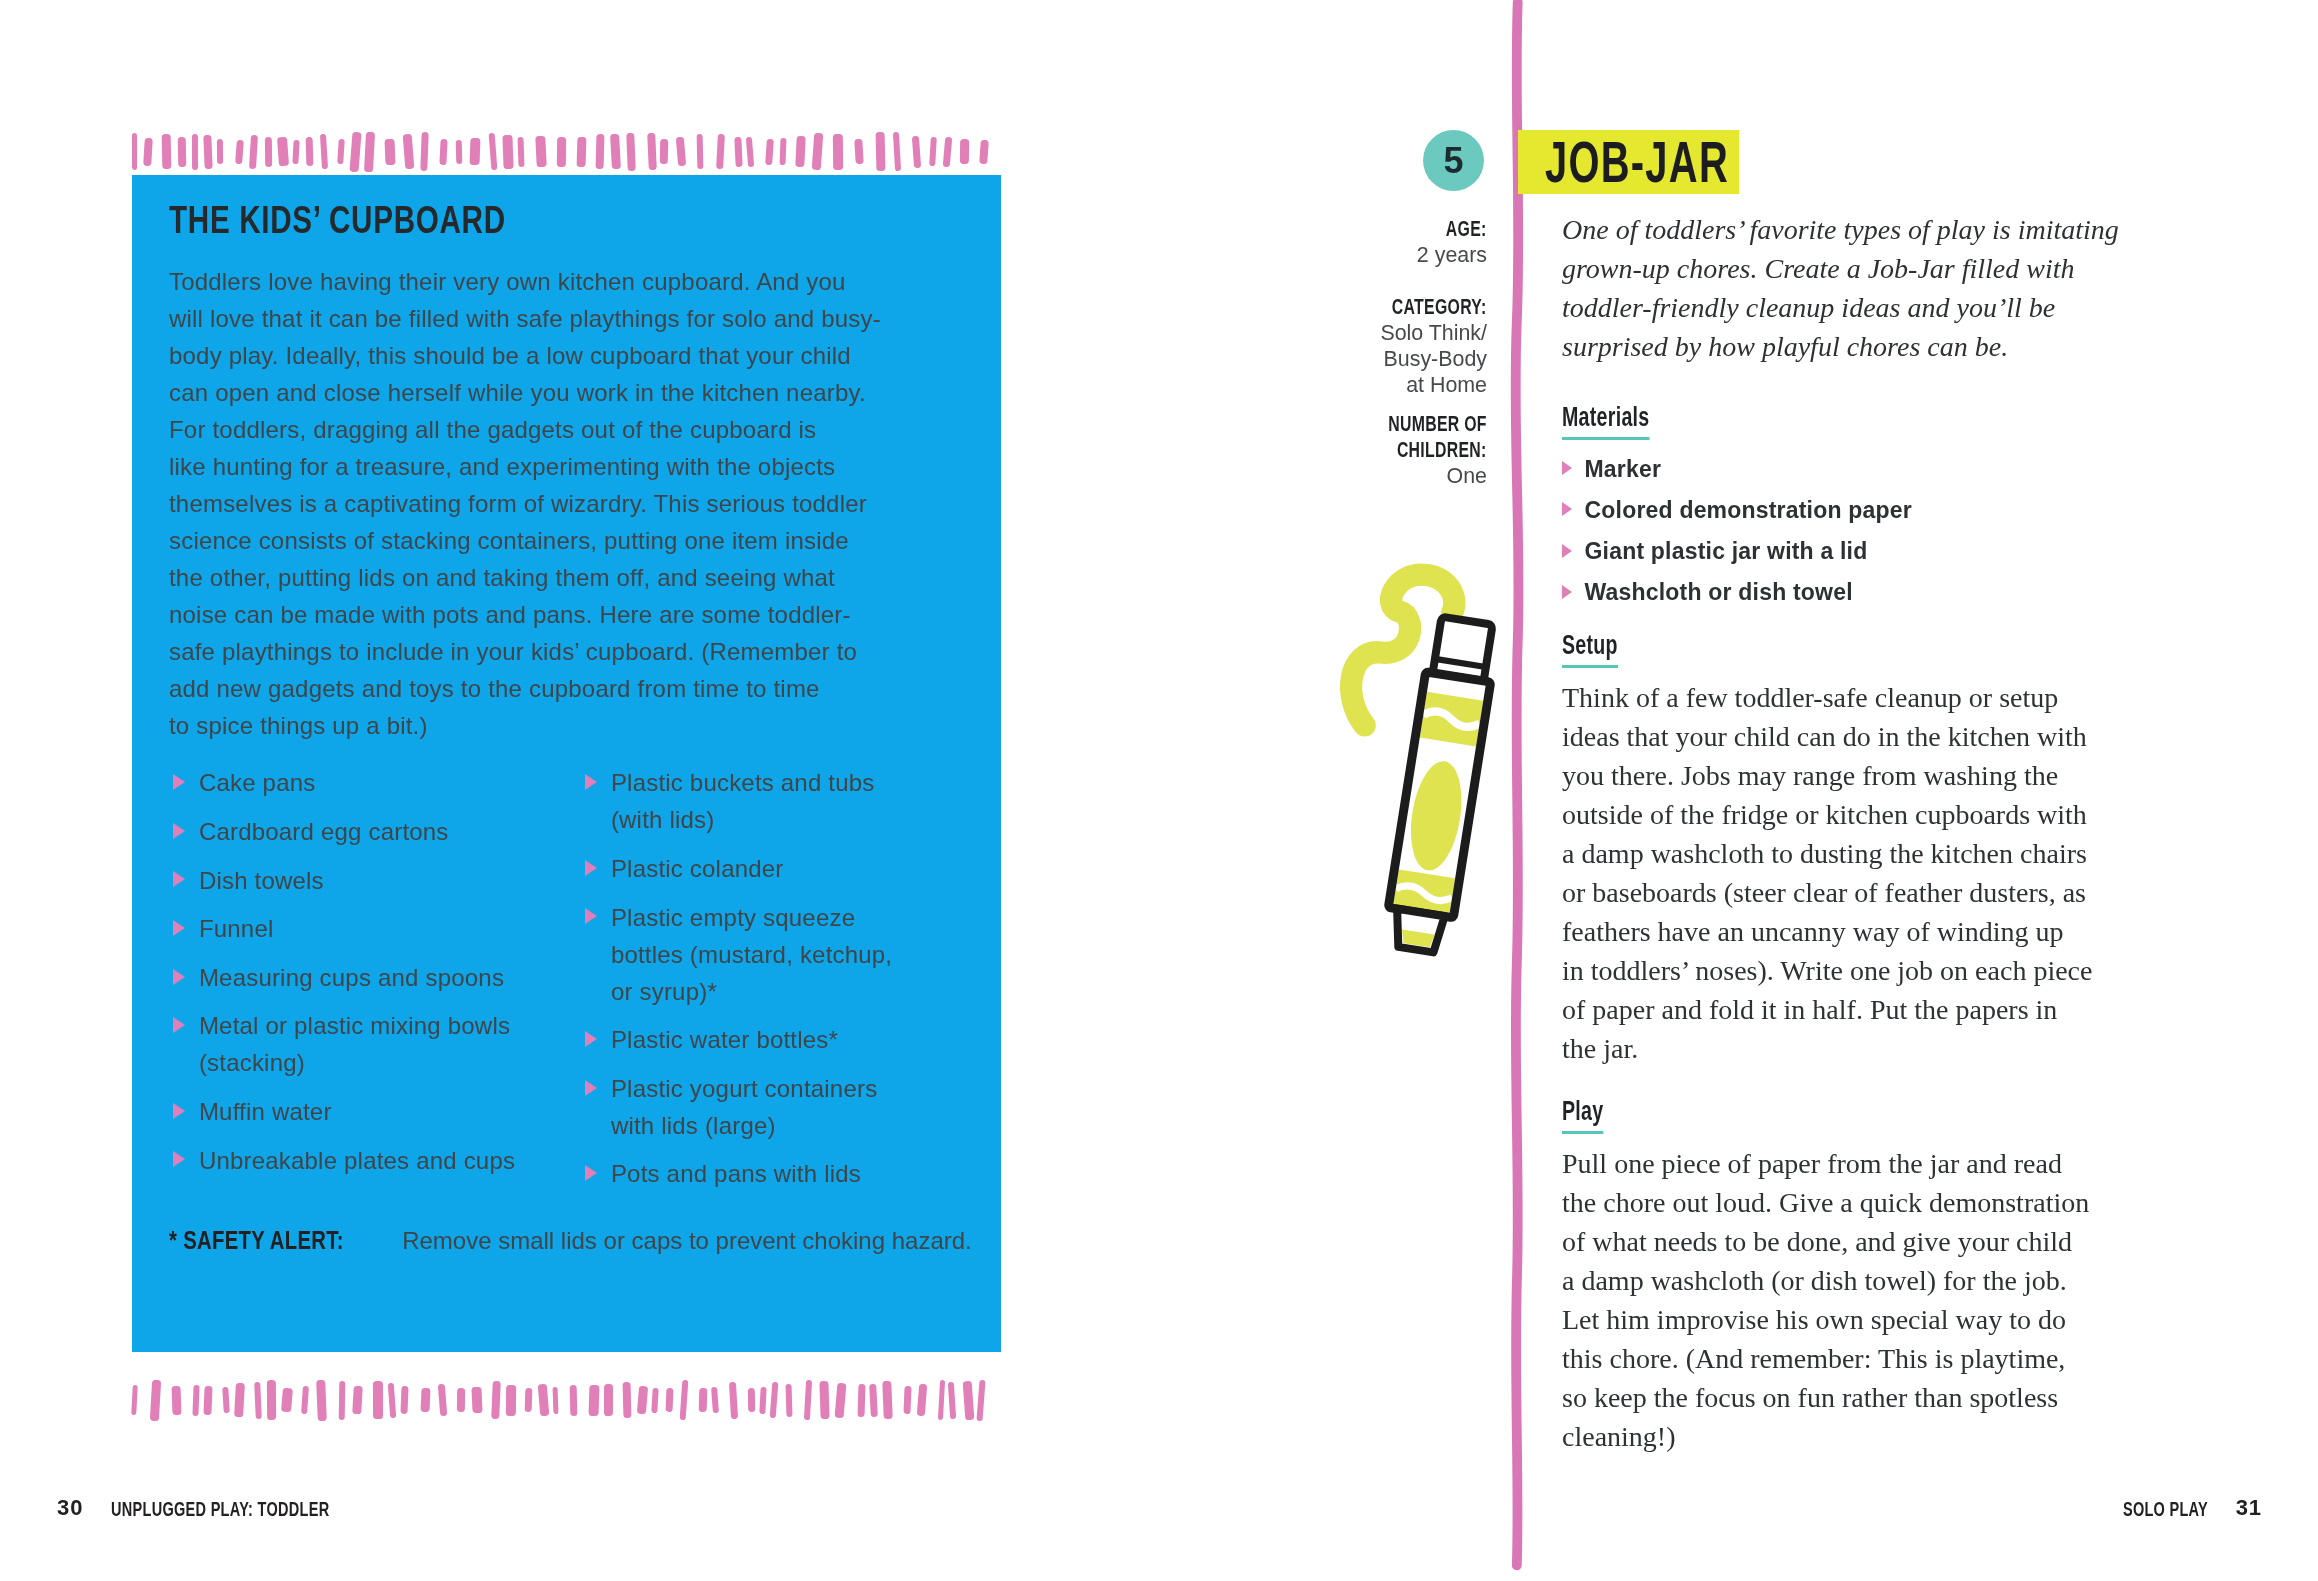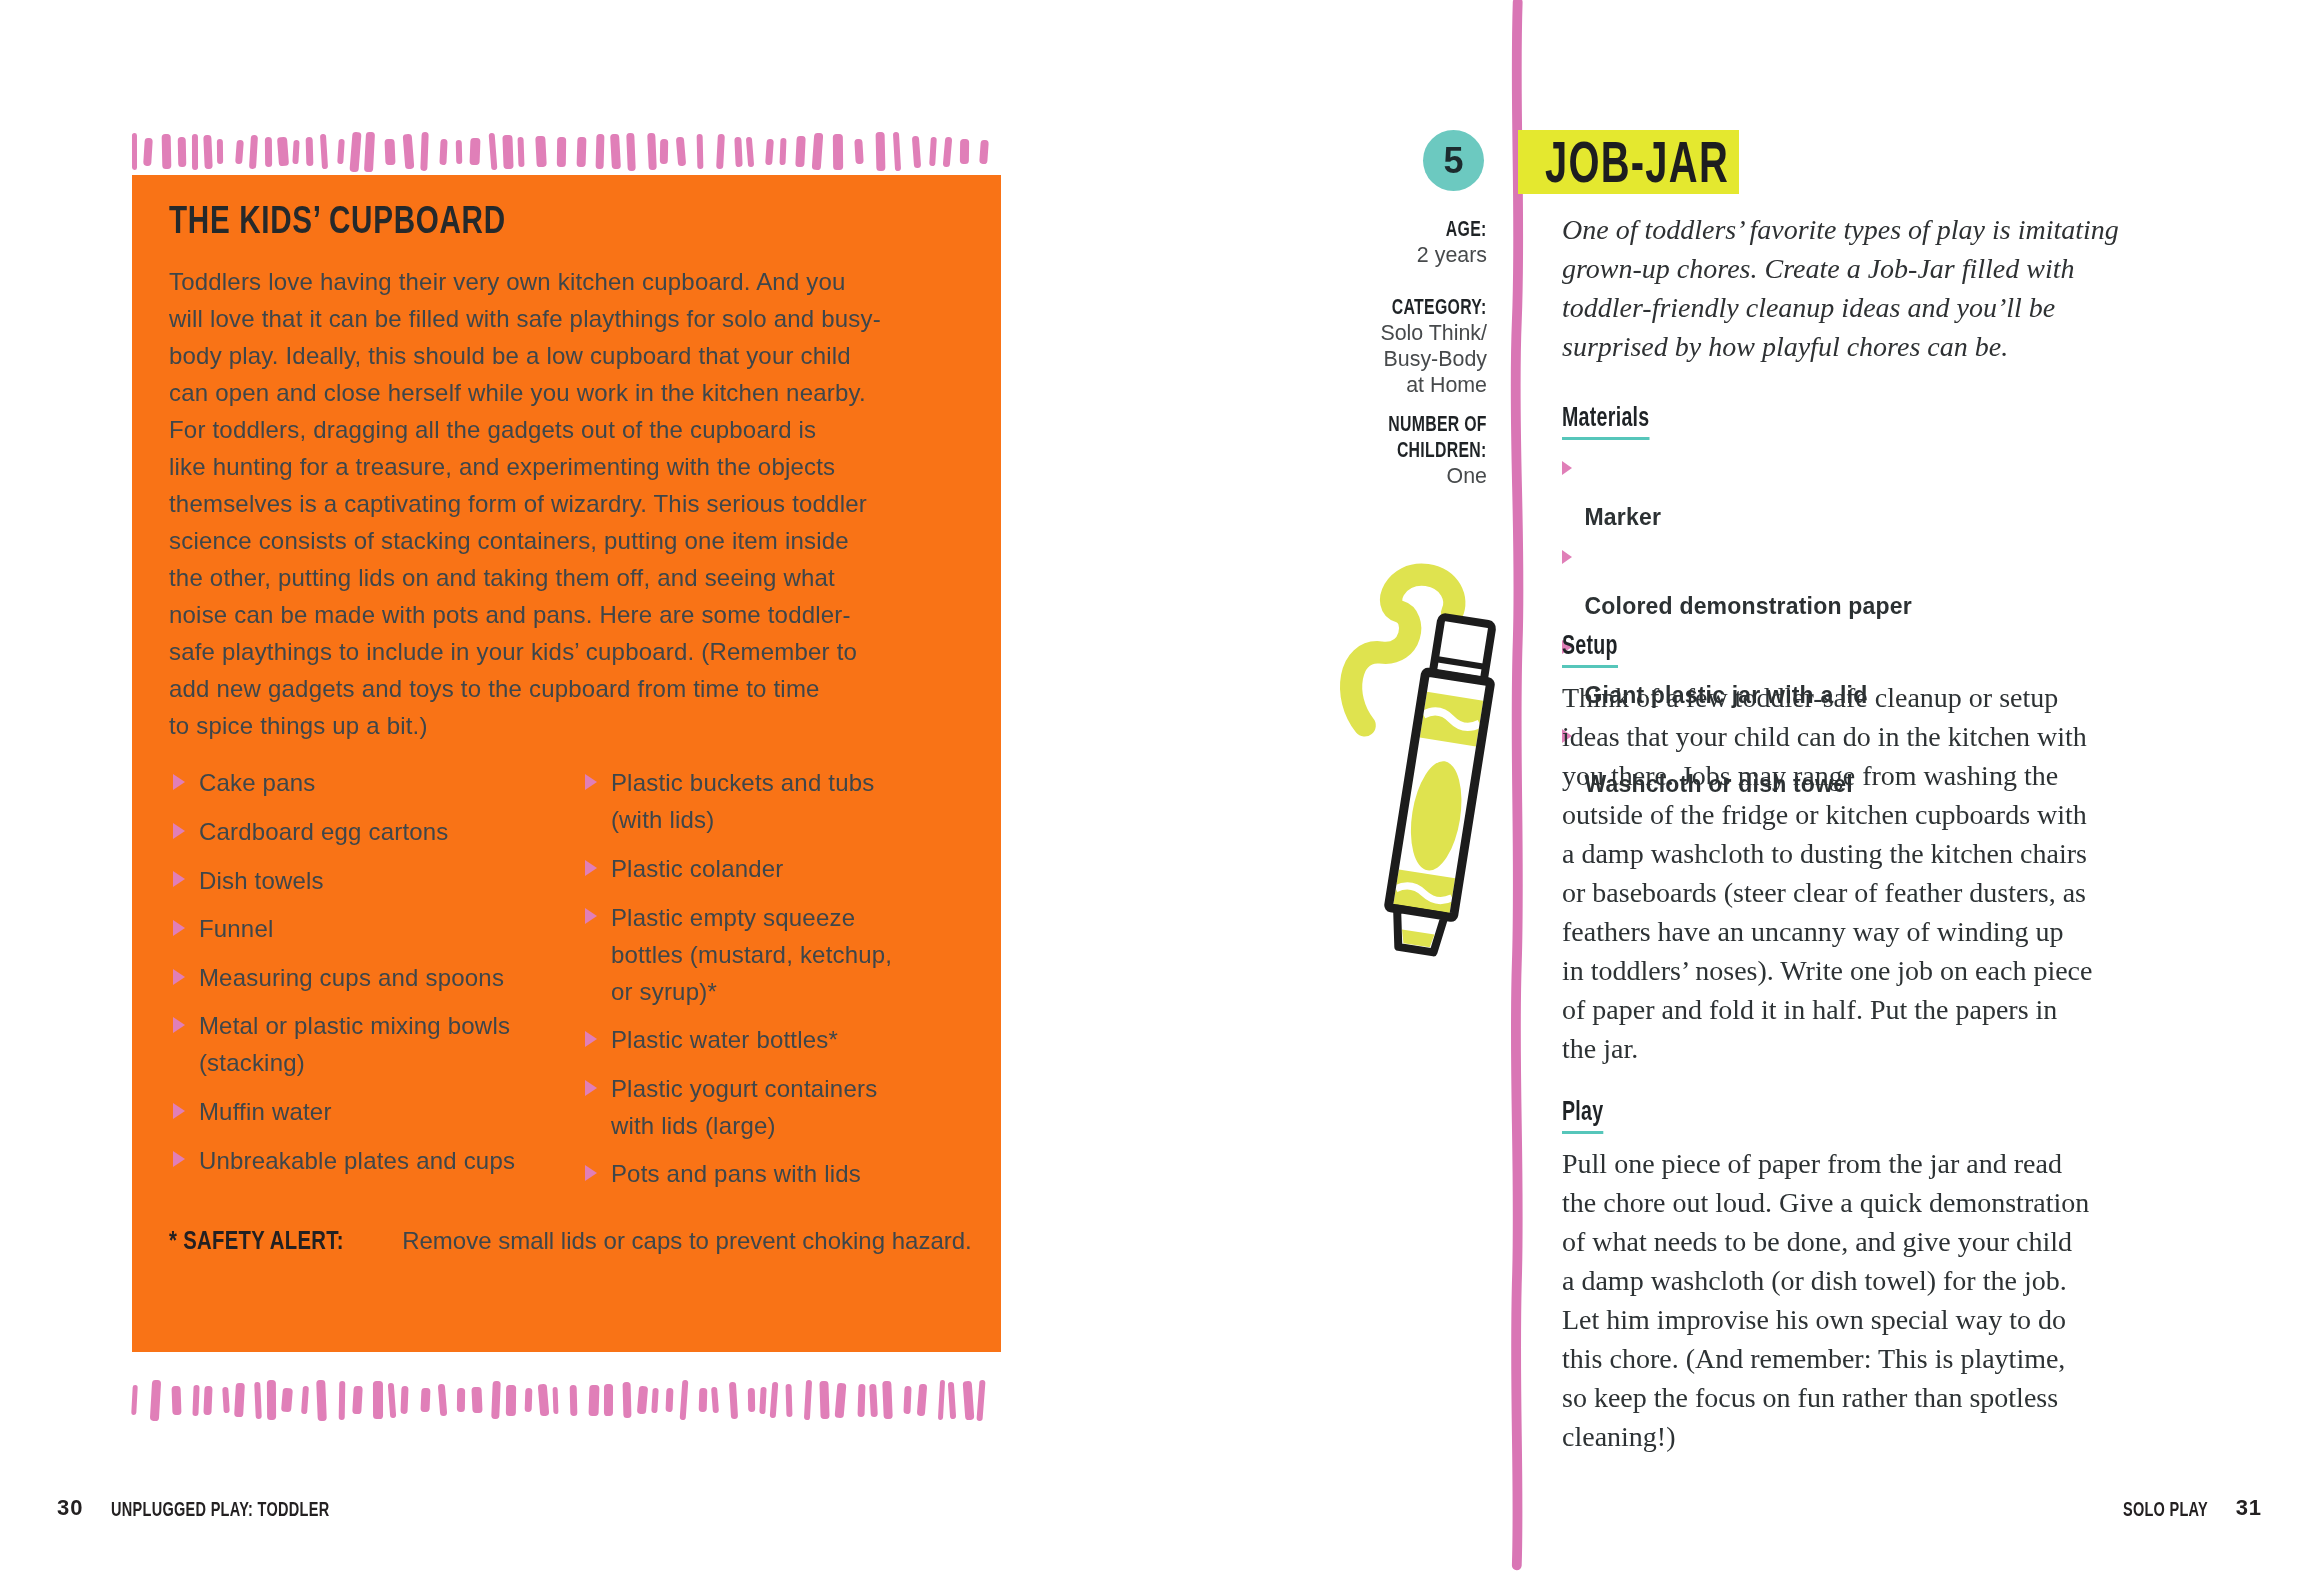--- a/index.html
+++ b/index.html
@@ -18,21 +18,21 @@
   .preline { white-space:pre; }
 
   
   .tick-row { position:absolute; left:132px; width:869px; display:flex; align-items:center; }
   #tick-top { top:130px; height:43px; }
   #tick-bottom { top:1376px; height:48px; }
   .tick { display:inline-block; flex:0 0 auto; background:#e07fb8; border-radius:3.6px; }
 
   #teal-box {
     position:absolute; left:132px; top:175px; width:869px; height:1177px;
-    background:#f97316; padding:23px 14.3px 0 37px; overflow:hidden;
+    background:#0ea5e9; padding:23px 14.3px 0 37px; overflow:hidden;
   }
   #box-title { font-size:39px; transform:scaleX(0.76); letter-spacing:0.9px; color:#25292b; }
   #box-paragraph {
     margin-top:21.4px; font-size:24px; line-height:37px; color:#3e464a; letter-spacing:0.2px;
   }
   #cupboard-list { margin-top:20px; display:flex; }
   .list-col { list-style:none; }
   #list-col-1 { width:412px; }
   #list-col-2 { flex:1; }
   .list-item { display:flex; margin-bottom:11.6px; }
@@ -87,21 +87,21 @@
   }
   .section-heading { font-size:28px; transform:scaleX(0.70); letter-spacing:0.4px; color:#1f2326;
     border-bottom:3.6px solid #56c6ba; padding-bottom:3.6px; }
   #materials-block { top:401px; }
   .materials-list { list-style:none; margin-top:16px; }
   .materials-item { display:flex; margin-bottom:14.3px; }
   .materials-item .bullet {
     margin:5.4px 12.5px 0 0;
     border-left:10.7px solid #e07fb8; border-top:7.1px solid transparent; border-bottom:7.1px solid transparent;
   }
-  .materials-item-text { font-size:23px; line-height:27px; font-weight:700; color:#2c3133; letter-spacing:0.2px;margin-top:48px; }
+  .materials-item-text { font-size:23px; line-height:27px; font-weight:700; color:#2c3133; letter-spacing:0.2px; }
   .body-serif {
     margin-top:10.7px; font-family:"Liberation Serif", serif;
     font-size:28px; line-height:39px; color:#2d3234;
   }
   #setup-block { top:629px; }
   #play-block { top:1095px; }
 </style>
 </head>
 <body>
 

